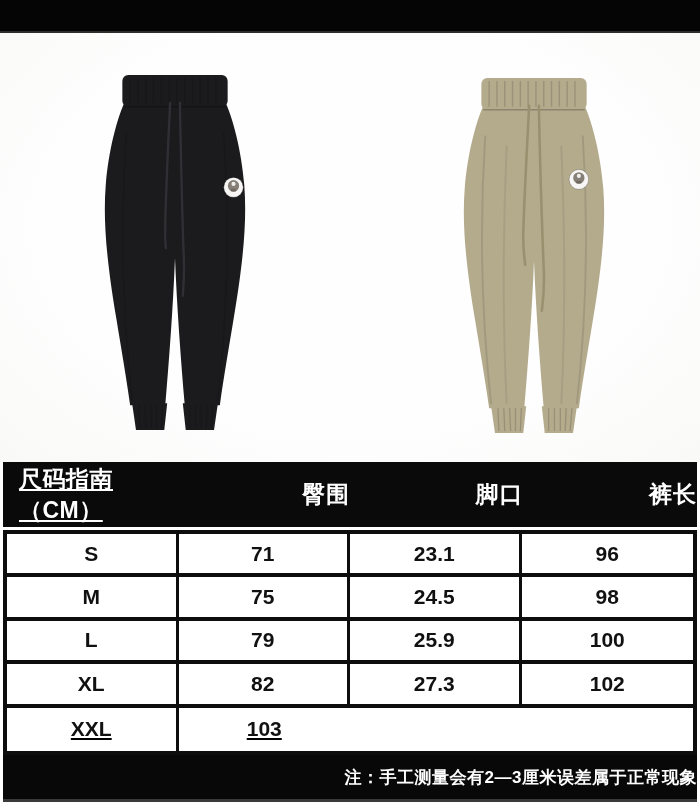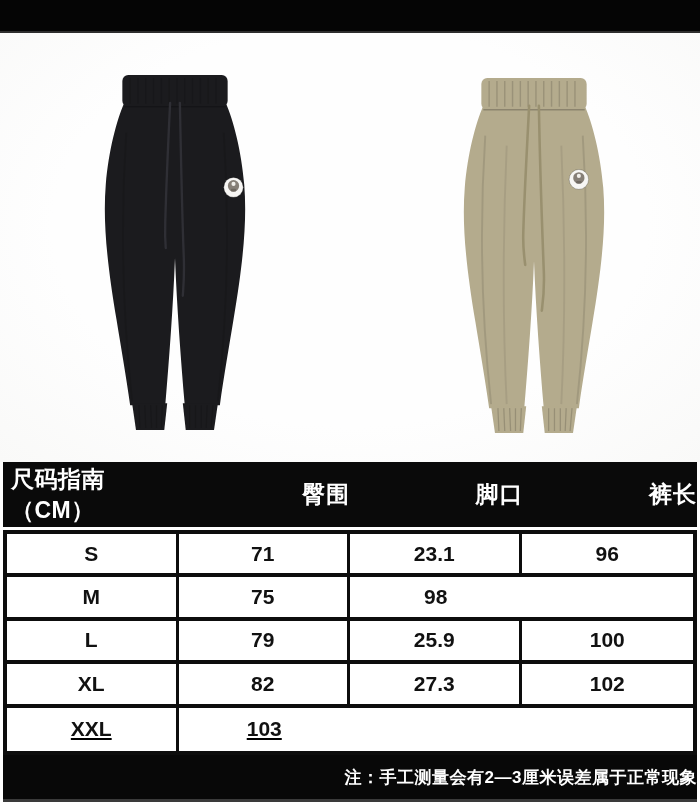--- a/index.html
+++ b/index.html
@@ -49,22 +49,23 @@
     color: #ffffff;
   }
   .size-header .hcell {
     font-size: 23px;
     font-weight: 700;
     text-align: right;
     letter-spacing: 1px;
   }
   .size-header .hcell.first {
     text-align: left;
-    padding-left: 8px;
+    padding-left: 16px;
     letter-spacing: 0.5px;
+    text-decoration: underline;
   }
 
   .size-body {
     position: absolute;
     top: 530px; left: 3px; right: 3px;
     height: 225px;
     border: 4px solid #0d0d0d;
     border-top-width: 4px;
     display: grid;
     grid-template-rows: repeat(5, 1fr);
@@ -172,20 +173,21 @@
   <div class="size-body">
     <div class="trow">
       <div class="tcell">S</div>
       <div class="tcell">71</div>
       <div class="tcell">23.1</div>
       <div class="tcell">96</div>
     </div>
     <div class="trow">
       <div class="tcell">M</div>
       <div class="tcell">75</div>
+      <div class="tcell">24.5</div>
       <div class="tcell">98</div>
     </div>
     <div class="trow">
       <div class="tcell">L</div>
       <div class="tcell">79</div>
       <div class="tcell">25.9</div>
       <div class="tcell">100</div>
     </div>
     <div class="trow">
       <div class="tcell">XL</div>

